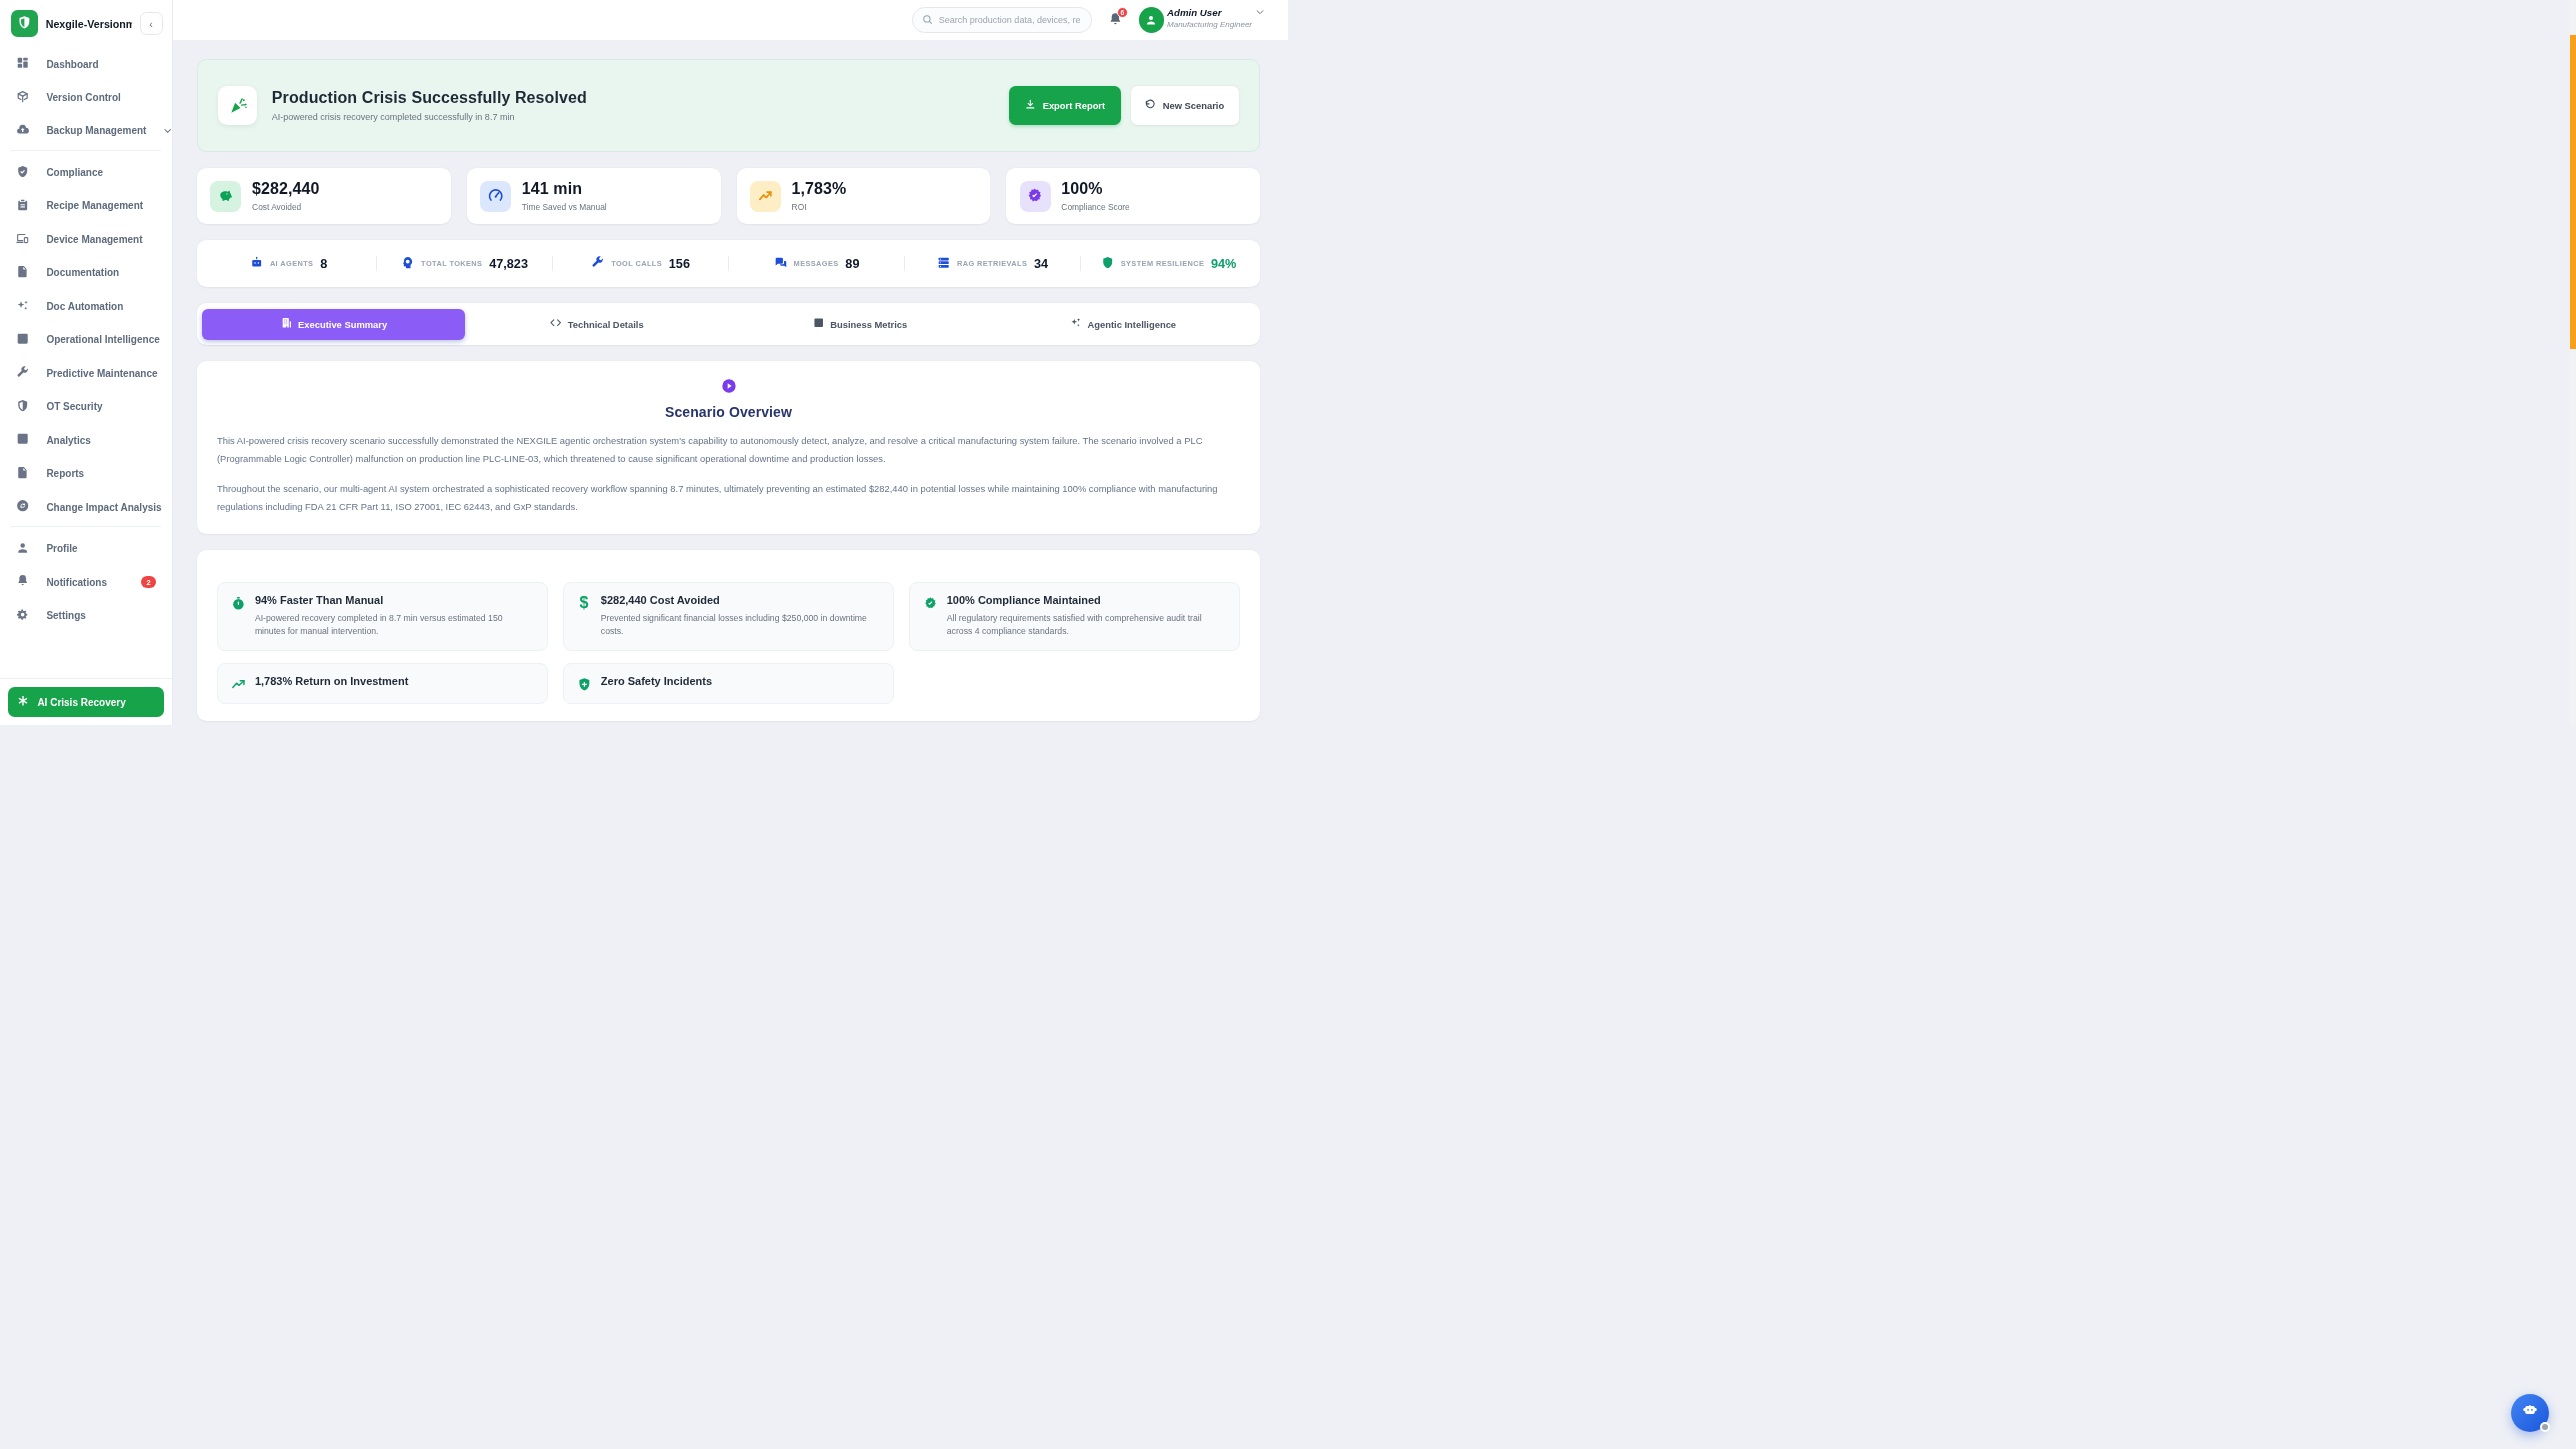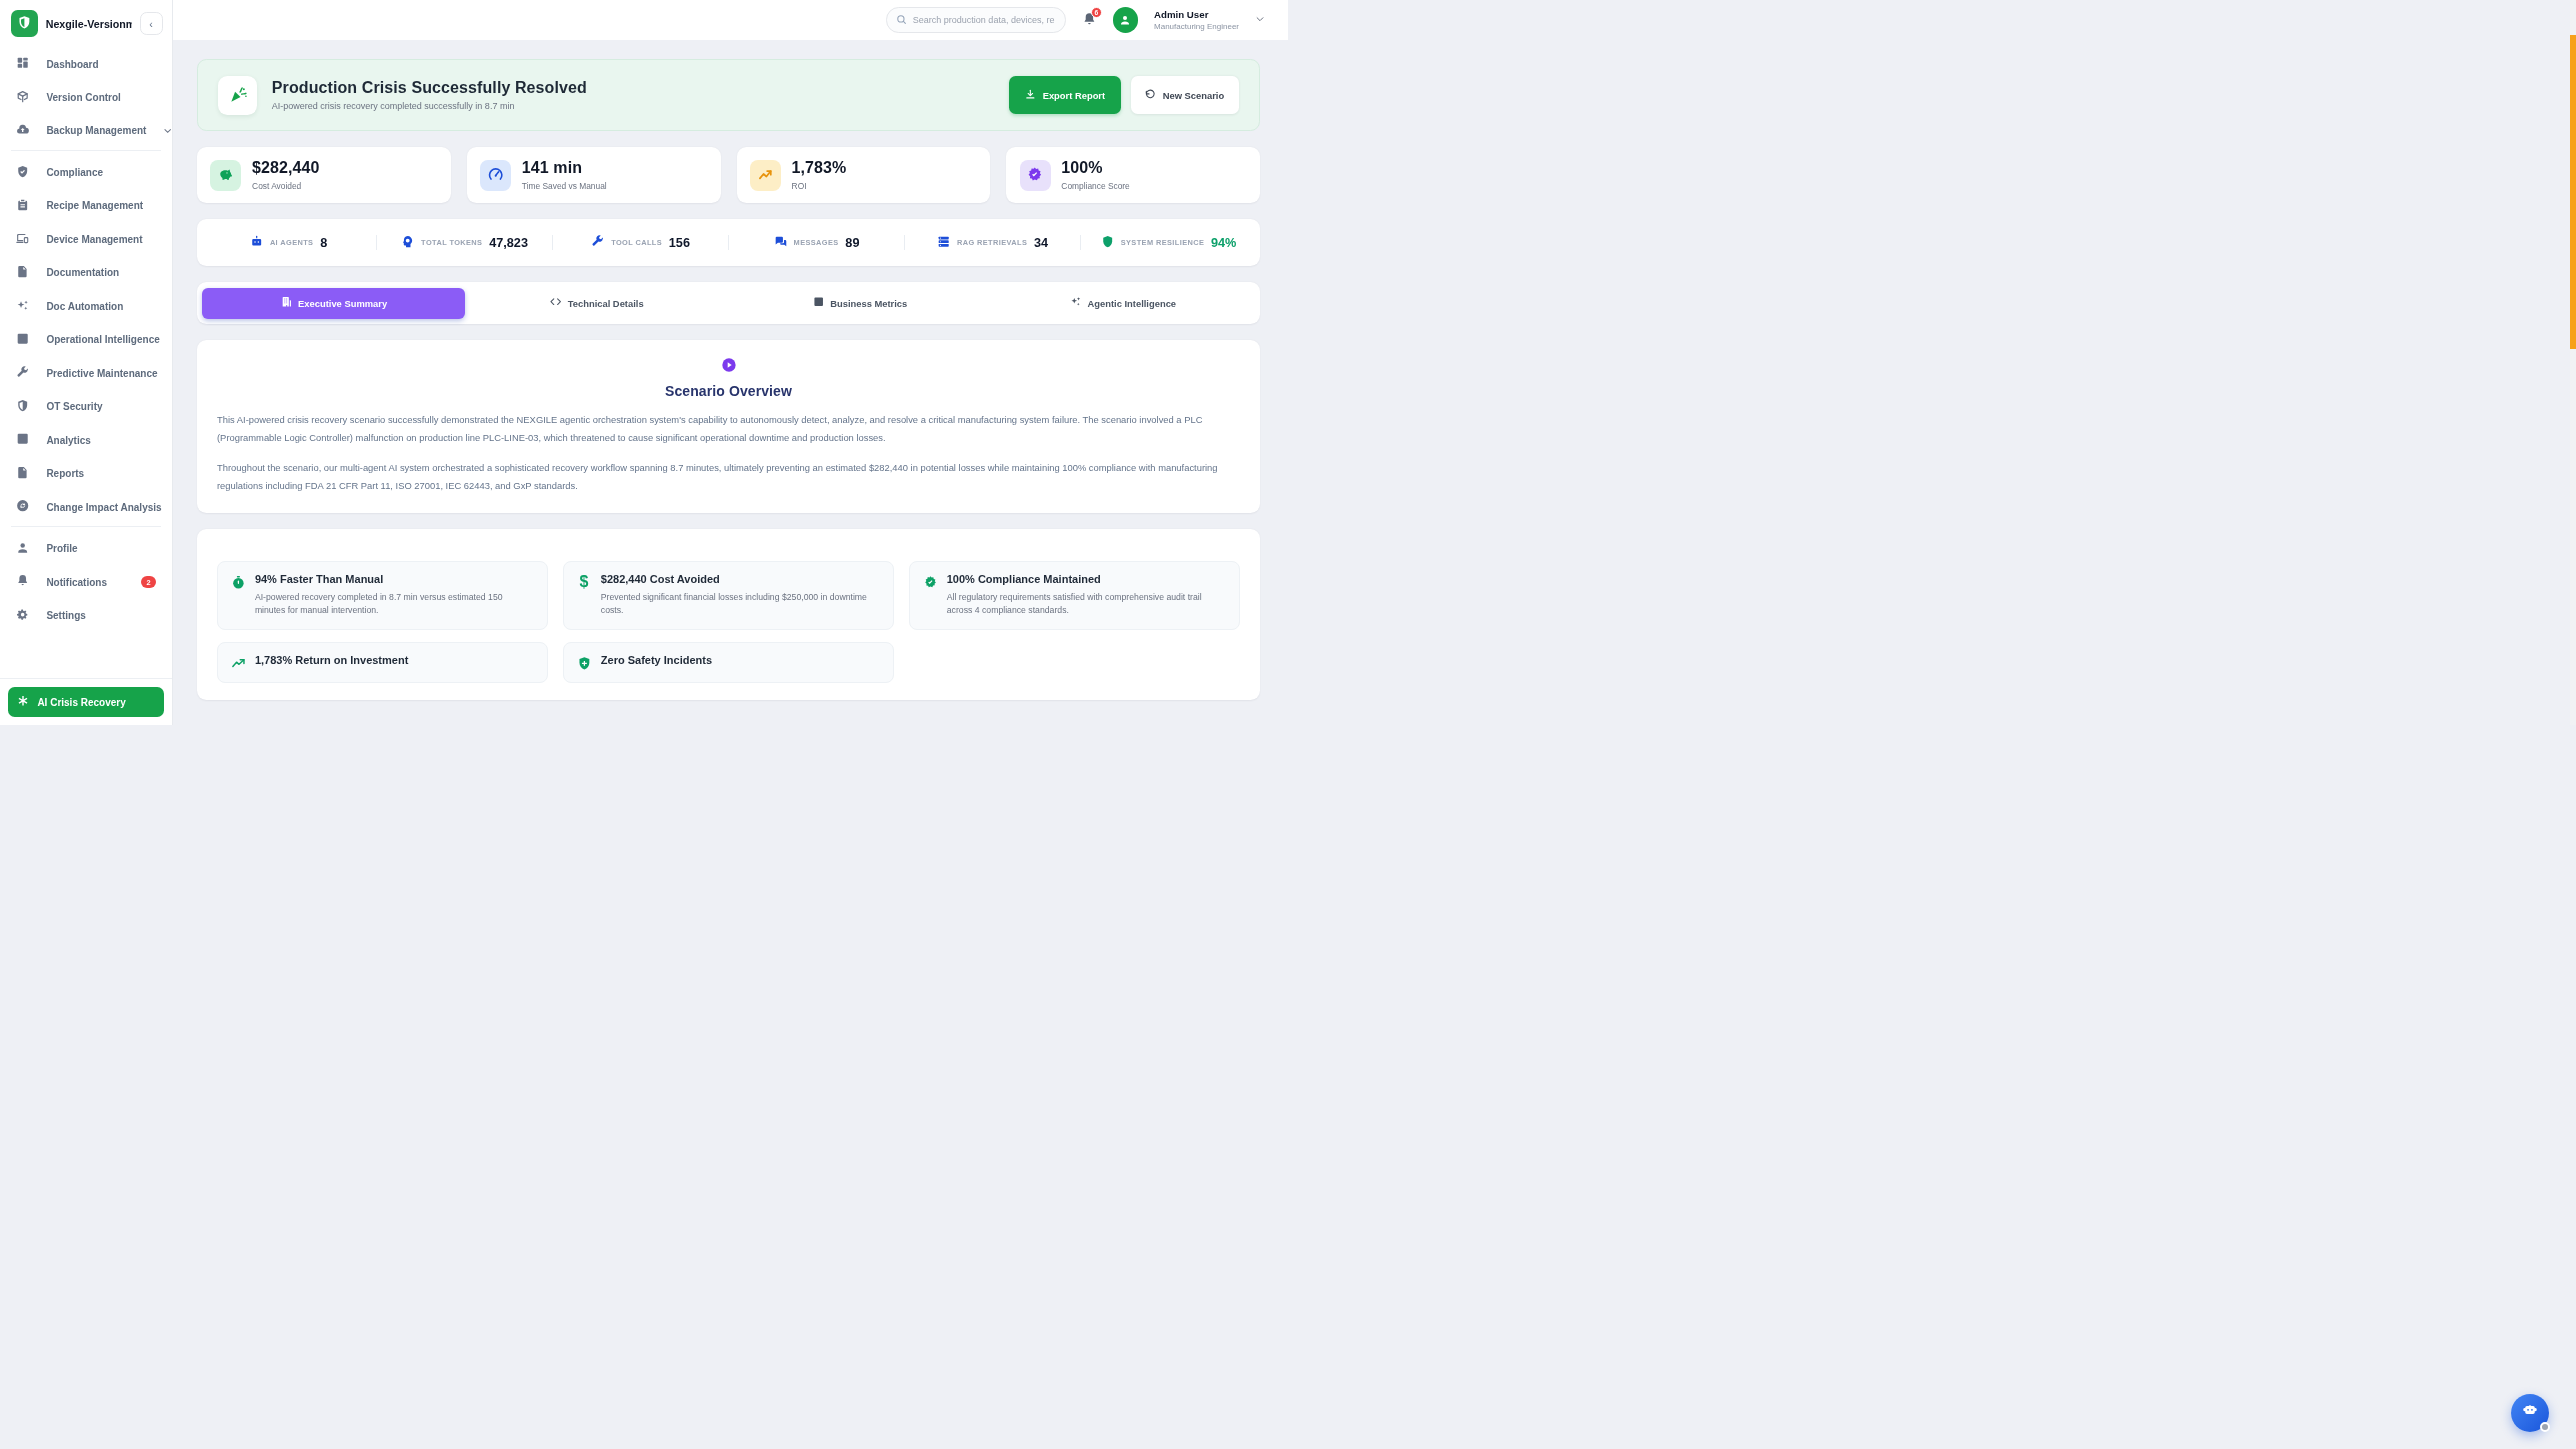--- a/index.html
+++ b/index.html
@@ -61,33 +61,33 @@
     border:none; outline:none; background:transparent; flex:1;
     font-size:9px; font-family:inherit; color:#374151;
   }
   .search-pill input::placeholder { color:#9ca3af; }
   .bell-wrap { position:relative; cursor:pointer; color:#5b6575; }
   .bell-badge {
     position:absolute; top:-4.7px; right:-5.4px; background:#ef4444; color:#fff;
     font-size:6.7px; font-weight:700; border-radius:670px; min-width:11.4px; height:11.4px;
     display:flex; align-items:center; justify-content:center; padding:0 2.7px; border:1.3px solid #fff;
   }
-  .user-chip { display:flex; align-items:center; gap:16px; cursor:pointer; }
+  .user-chip { display:flex; gap:3px; cursor:pointer;font-style:italic; }
   .avatar {
     width:25.5px; height:25.5px; border-radius:50%; background:#16a34a;
     display:flex; align-items:center; justify-content:center; color:#fff;
   }
   .user-name { font-size:9.7px; font-weight:700; color:#111827; line-height:1.2; }
   .user-role { font-size:8px; color:#8b94a3; margin-top:1.3px; }
   .chev { color:#6b7280; }
   
   .main { flex:1; overflow:hidden; padding:19px 28px 0 24px; }
   .banner {
     background:#e9f6ef; border:0.7px solid #d5ecdf; border-radius:9.4px;
-    display:flex; align-items:center; padding:0 20px; height:72px;
+    display:flex; align-items:center; padding:0 20px; height:93px;
   }
   .banner-icon {
     width:39px; height:39px; background:#fff; border-radius:9.4px;
     box-shadow:0 1.3px 4px rgba(16,64,43,.08);
     display:flex; align-items:center; justify-content:center; color:#16a34a; flex-shrink:0;
   }
   .banner-text { margin-left:14.8px; flex:1; }
   .banner-title { font-size:16px; font-weight:800; color:#1e2936; letter-spacing:0.1px; }
   .banner-sub { font-size:9px; color:#6b7280; margin-top:4.7px; }
   .banner-actions { display:flex; gap:9.4px; }

